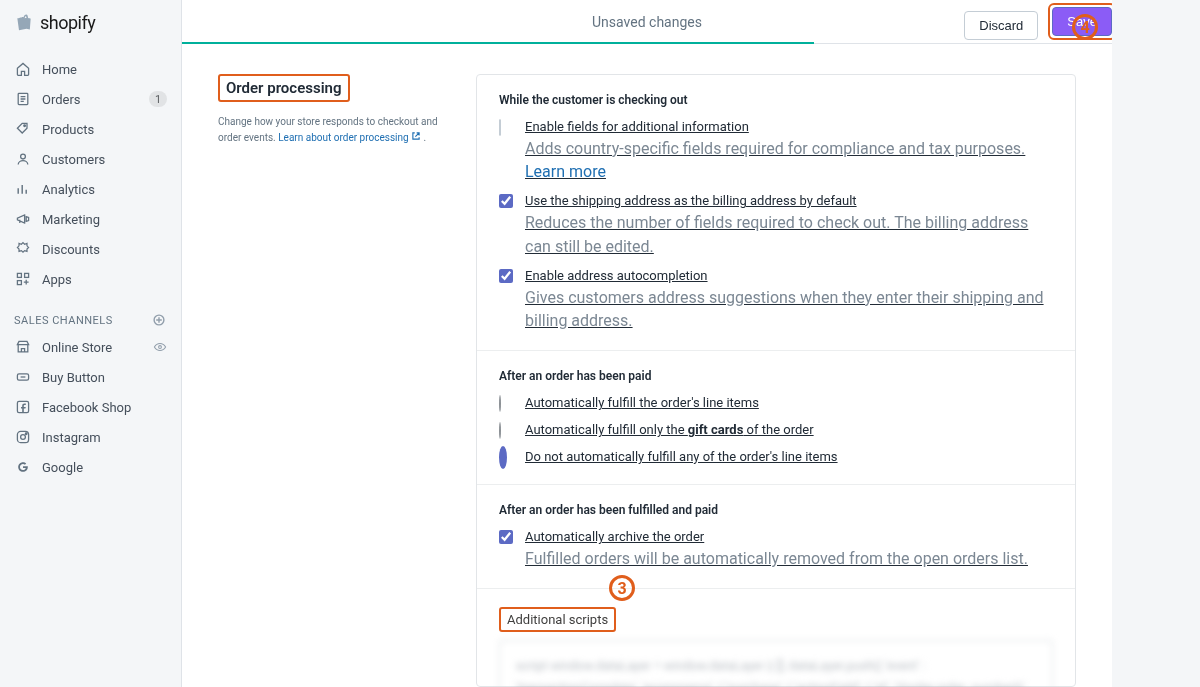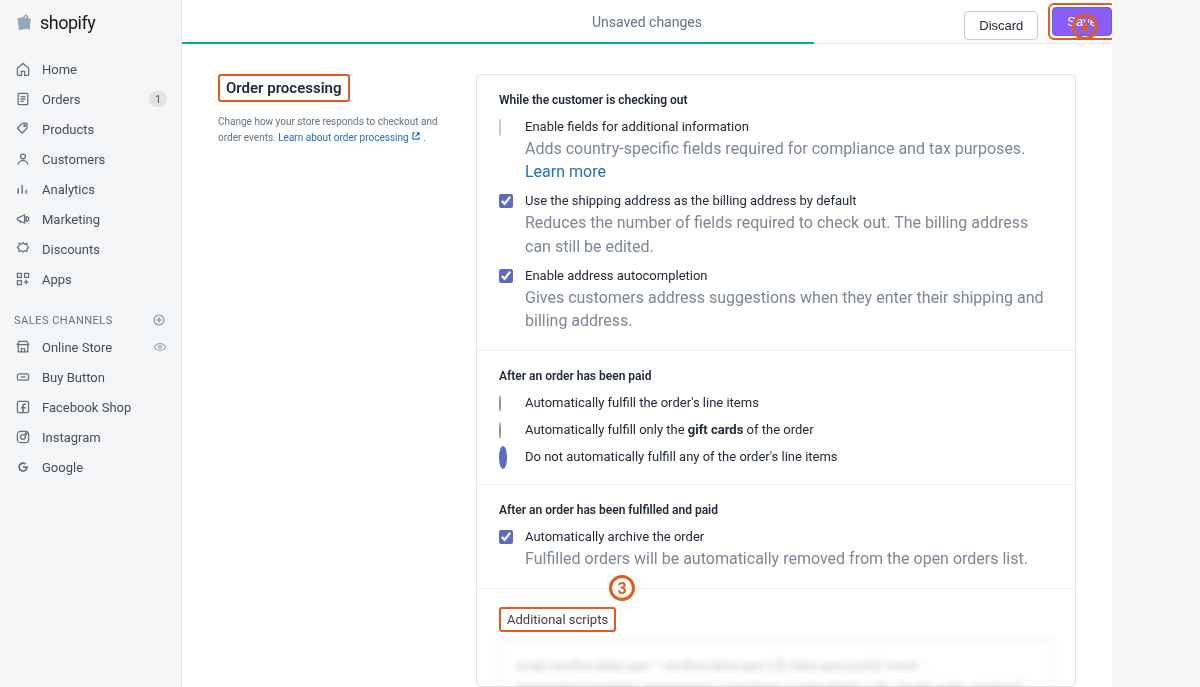--- a/index.html
+++ b/index.html
@@ -41,21 +41,21 @@
 .section-desc { color: #637381; font-size: 10px; line-height: 1.55; margin-top: 12px; }
 .section-desc a { color: #1f6fb2; text-decoration: none; }
 .ext-icon { display: inline-block; width: 10px; height: 10px; }
 
 .panel-section { padding: 18px 22px; border-bottom: 1px solid #eceeef; }
 .panel-section:last-child { border-bottom: none; }
 .panel-title { font-size: 12px; font-weight: 600; color: #212b36; margin-bottom: 12px; }
 .opt { display: flex; align-items: flex-start; margin-bottom: 10px; }
 .opt:last-child { margin-bottom: 0; }
 .opt .ctrl { width: 16px; height: 16px; margin-right: 10px; margin-top: 1px; flex-shrink: 0; }
-.opt .txt { flex: 1; }
+.opt .txt { flex: 1; text-decoration: underline; }
 .opt .lbl { font-size: 13px; color: #212b36; }
 .opt .sub { font-size: 16px; color: #7b8793; margin-top: 3px; line-height: 1.45; }
 .opt .sub a { color: #1f6fb2; text-decoration: none; }
 
 input[type="checkbox"].cb, input[type="radio"].rd { width: 14px; height: 14px; accent-color: #5c6ac4; }
 .cb-unchecked { width: 14px; height: 14px; border: 1px solid #c4cdd5; border-radius: 3px; background: #fff; }
 .rd-empty { width: 14px; height: 14px; border: 1px solid #8c9196; border-radius: 50%; background: #fff; }
 .rd-filled { width: 14px; height: 14px; border: 4px solid #5c6ac4; border-radius: 50%; background: #fff; }
 
 .scripts-wrap { position: relative; }

